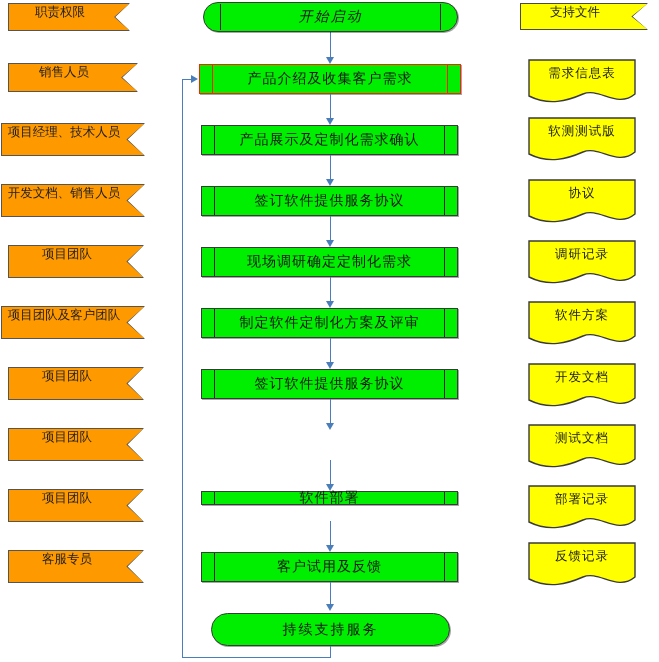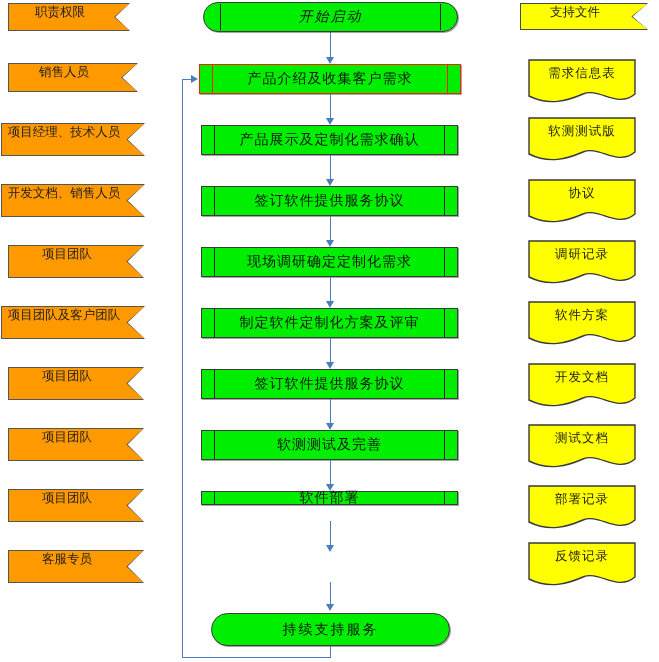--- a/index.html
+++ b/index.html
@@ -276,38 +276,38 @@
 
   <div class="node process" style="left:201px; top:369px; width:257px; height:30px;">
     <span class="tick l"></span>
     <span class="tick r"></span>
     <span class="node-label">签订软件提供服务协议</span>
   </div>
 
   <div class="conn v" style="left:330px; top:399px; height:28px;"></div>
   <div class="arrowhead down" style="left:326px; top:423px;"></div>
 
-  <div class="node process" style="left:201px; top:430px; width:257px; height:30px;">
-    <span class="tick l"></span>
-    <span class="tick r"></span>
-    <span class="node-label">软测测试及完善</span>
-  </div>
 
   <div class="conn v" style="left:330px; top:460px; height:28px;"></div>
   <div class="arrowhead down" style="left:326px; top:484px;"></div>
 
   <div class="node process" style="left:201px; top:491px; width:257px; height:14px;">
     <span class="tick l"></span>
     <span class="tick r"></span>
     <span class="node-label">软件部署</span>
   </div>
 
   <div class="conn v" style="left:330px; top:521px; height:28px;"></div>
   <div class="arrowhead down" style="left:326px; top:545px;"></div>
 
+  <div class="node process" style="left:201px; top:552px; width:257px; height:30px;">
+    <span class="tick l"></span>
+    <span class="tick r"></span>
+    <span class="node-label">客户试用及反馈</span>
+  </div>
 
   <div class="conn v" style="left:330px; top:582px; height:26px;"></div>
   <div class="arrowhead down" style="left:326px; top:604px;"></div>
 
   <div class="node terminator" style="left:211px; top:613px; width:239px; height:33px;">
     <span class="node-label">持续支持服务</span>
   </div>
 
   <div class="loop-line" style="left:330px; top:646px; width:1px; height:12px;"></div>
   <div class="loop-line" style="left:182px; top:657px; width:149px; height:1px;"></div>

